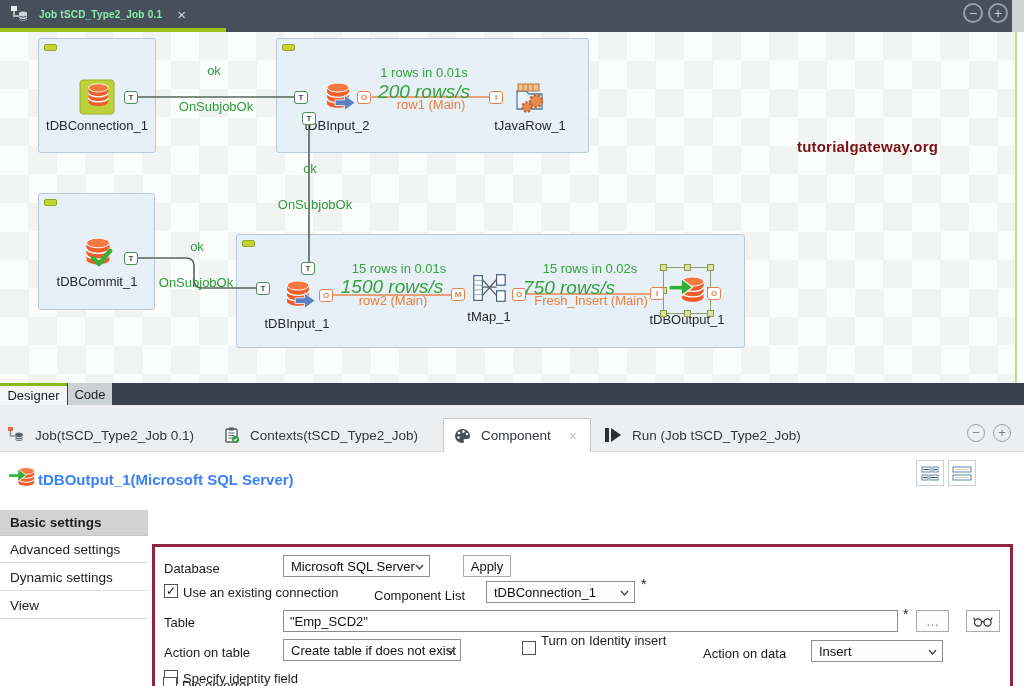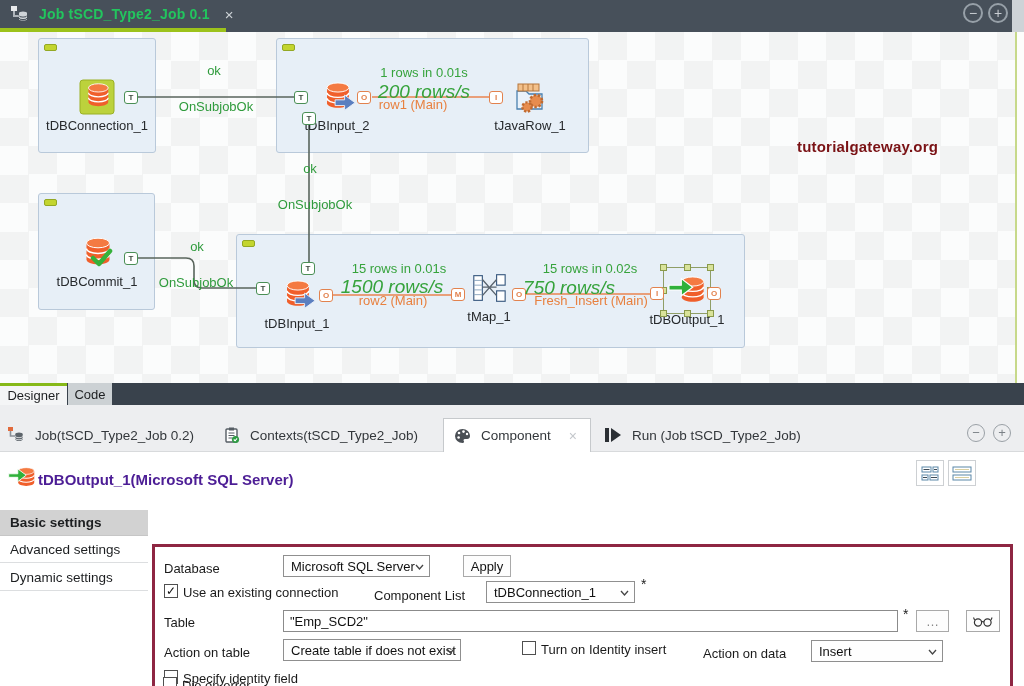--- a/index.html
+++ b/index.html
@@ -5,21 +5,21 @@
   * { margin:0; padding:0; box-sizing:border-box; }
   html,body { background:#fff; }
   .app { position:relative; width:1024px; height:686px; overflow:hidden;
          font-family:"Liberation Sans", sans-serif; background:#fff; }
   .abs { position:absolute; }
 
   
   .titlebar { position:absolute; left:0; top:0; width:1012px; height:32px; background:#47505a; }
   .titlebar .strip { position:absolute; left:1012px; top:0; width:12px; height:32px; background:#ced3d7; }
   .tb-tab { position:absolute; left:0; top:0; height:28px; display:flex; align-items:center; gap:9px; padding:0 12px 0 10px; }
-  .tb-title { color:#22c55e; font-size:14px; font-weight:bold; letter-spacing:.2px; }
+  .tb-title { color:#86efac; font-size:10px; font-weight:bold; letter-spacing:.2px; }
   .tb-close { color:#cfd4d8; font-size:15px; margin-left:6px; cursor:default; }
   .tb-underline { position:absolute; left:0; top:28px; width:226px; height:4px; background:#9cc21b; }
   .winbtn { position:absolute; top:3px; width:20px; height:20px; border:2px solid #97a0a8; border-radius:50%;
             color:#c9ced3; font-size:14px; line-height:16px; text-align:center; }
 
   
   .canvas { position:absolute; left:0; top:32px; width:1015px; height:351px;
     background-image:conic-gradient(#f2f3f3 90deg,#fbfcfc 90deg 180deg,#f2f3f3 180deg 270deg,#fbfcfc 270deg);
     background-size:57px 57px; overflow:hidden; }
   .palette-strip { position:absolute; left:1015px; top:32px; width:9px; height:351px; background:#fdfdfb; border-left:2px solid #c7d98a; }
@@ -49,21 +49,21 @@
 
   
   .panel { position:absolute; left:0; top:405px; width:1024px; height:281px; background:#edeef0; }
   .ptabs { position:absolute; left:0; top:13px; width:1024px; height:34px; border-bottom:1px solid #d8dadc; }
   .ptab { position:absolute; top:0; height:34px; display:flex; align-items:center; gap:10px; font-size:13.5px; color:#33373b; }
   .ptab.active { background:#fff; border:1px solid #c6c9cc; border-bottom:none; z-index:2; padding:0 10px; }
   .ptab-close { color:#c3c7cb; font-size:14px; margin-left:8px; }
   .pwin { position:absolute; top:6px; width:18px; height:18px; border:1.5px solid #9aa0a6; border-radius:50%;
           color:#7a8086; font-size:13px; line-height:15px; text-align:center; }
   .pcontent { position:absolute; left:0; top:47px; width:1024px; height:234px; background:#fff; }
-  .chead-title { position:absolute; left:38px; top:19px; font-size:15px; font-weight:bold; color:#4c1d95; }
+  .chead-title { position:absolute; left:38px; top:19px; font-size:15px; font-weight:bold; color:#3b82f6; }
   .layoutbtn { position:absolute; top:8px; width:28px; height:26px; background:#fff; border:1px solid #cdd0d3;
                display:flex; align-items:center; justify-content:center; }
 
   
   .sidebar { position:absolute; left:0; top:58px; width:150px; height:176px; background:#fff; }
   .sitem { position:absolute; left:0; width:148px; height:26px; line-height:26px; padding-left:10px;
            font-size:13.5px; color:#1c1e20; border-bottom:1px solid #dcdee0; }
   .sitem.sel { background:#d2d2d2; font-weight:bold; border-bottom:1px solid #c6c6c6; }
 
   
@@ -232,21 +232,21 @@
 
     <span class="lab lgreen" style="left:214px;top:31px">ok</span>
     <span class="lab lgreen" style="left:216px;top:67px">OnSubjobOk</span>
     <span class="lab lgreen" style="left:310px;top:129px">ok</span>
     <span class="lab lgreen" style="left:315px;top:165px">OnSubjobOk</span>
     <span class="lab lgreen" style="left:197px;top:207px">ok</span>
     <span class="lab lgreen" style="left:196px;top:243px">OnSubjobOk</span>
 
     <span class="lab lstat" style="left:424px;top:33px">1 rows in 0.01s</span>
     <span class="lab lrate" style="left:424px;top:49px">200 rows/s</span>
-    <span class="lab lmain" style="left:413px;top:65px">row1 (Main)</span>
+    <span class="lab lmain" style="left:431px;top:65px">row1 (Main)</span>
     <span class="lab lstat" style="left:399px;top:229px">15 rows in 0.01s</span>
     <span class="lab lrate" style="left:392px;top:244px">1500 rows/s</span>
     <span class="lab lmain" style="left:393px;top:261px">row2 (Main)</span>
     <span class="lab lstat" style="left:590px;top:229px">15 rows in 0.02s</span>
     <span class="lab lrate" style="left:569px;top:245px">750 rows/s</span>
     <span class="lab lmain" style="left:591px;top:261px">Fresh_Insert (Main)</span>
 
     <div class="watermark">tutorialgateway.org</div>
   </div>
   <div class="palette-strip"></div>
@@ -259,21 +259,21 @@
   <div class="panel">
     <div class="ptabs">
       <div class="ptab" style="left:8px">
         <svg width="17" height="16" viewBox="0 0 17 16">
           <rect x="0" y="0" width="5" height="4" fill="#e16a3c"></rect>
           <path d="M2.5 4v5h5" fill="none" stroke="#8a9097" stroke-width="1.6"></path>
           <ellipse cx="11" cy="7" rx="3.6" ry="1.5" fill="#5d646b"></ellipse>
           <path d="M7.4 7v5.4c0 .8 1.6 1.5 3.6 1.5s3.6-.7 3.6-1.5V7" fill="#5d646b"></path>
           <path d="M7.4 9.2a3.6 1.5 0 0 0 7.2 0M7.4 11.3a3.6 1.5 0 0 0 7.2 0" stroke="#eceef0" fill="none" stroke-width=".8"></path>
         </svg>
-        <span>Job(tSCD_Type2_Job 0.2)</span>
+        <span>Job(tSCD_Type2_Job 0.1)</span>
       </div>
       <div class="ptab" style="left:224px">
         <svg width="16" height="17" viewBox="0 0 16 17">
           <rect x="2" y="2" width="11" height="13" rx="1" fill="#fff" stroke="#565d64" stroke-width="1.4"></rect>
           <rect x="5" y="0.5" width="5" height="3" fill="#565d64"></rect>
           <path d="M4.5 6h6M4.5 8.5h6M4.5 11h4" stroke="#565d64"></path>
           <circle cx="11.5" cy="12.5" r="3.6" fill="#2e9b44"></circle>
           <path d="M9.8 12.5l1.3 1.3 2-2.4" stroke="#fff" fill="none" stroke-width="1.1"></path>
         </svg>
         <span>Contexts(tSCD_Type2_Job)</span>
@@ -323,20 +323,21 @@
             <rect x="1" y="1" width="18" height="5" fill="none" stroke="#5b87a8"></rect>
             <rect x="1" y="9" width="18" height="5" fill="none" stroke="#5b87a8"></rect>
             <path d="M3 3.5h14M3 11.5h14" stroke="#d9cfa0"></path>
           </svg>
       </div>
 
       <div class="sidebar">
         <div class="sitem sel" style="top:0">Basic settings</div>
         <div class="sitem" style="top:27px">Advanced settings</div>
         <div class="sitem" style="top:55px">Dynamic settings</div>
+        <div class="sitem" style="top:83px">View</div>
       </div>
 
       <div class="form">
 
         <span class="flabel" style="left:9px;top:14px">Database</span>
         <div class="dd" style="left:128px;top:8px;width:147px">
           <span>Microsoft SQL Server</span>
           <svg width="9" height="6" viewBox="0 0 9 6">
               <path d="M1 1l3.5 4L8 1" fill="none" stroke="#444" stroke-width="1.3"></path>
             </svg>
@@ -367,21 +368,21 @@
         </div>
 
         <span class="flabel" style="left:9px;top:98px">Action on table</span>
         <div class="dd" style="left:128px;top:92px;width:178px">
           <span>Create table if does not exist</span>
           <svg width="9" height="6" viewBox="0 0 9 6">
               <path d="M1 1l3.5 4L8 1" fill="none" stroke="#444" stroke-width="1.3"></path>
             </svg>
         </div>
         <div class="cb" style="left:367px;top:94px"></div>
-        <span class="flabel" style="left:386px;top:95px">Turn on Identity insert</span>
+        <span class="flabel" style="left:386px;top:86px">Turn on Identity insert</span>
         <span class="flabel" style="left:548px;top:99px">Action on data</span>
         <div class="dd" style="left:656px;top:93px;width:132px">
           <span>Insert</span>
           <svg width="9" height="6" viewBox="0 0 9 6">
               <path d="M1 1l3.5 4L8 1" fill="none" stroke="#444" stroke-width="1.3"></path>
             </svg>
         </div>
 
         <div class="cb" style="left:9px;top:123px"></div>
         <span class="flabel" style="left:28px;top:124px">Specify identity field</span>

